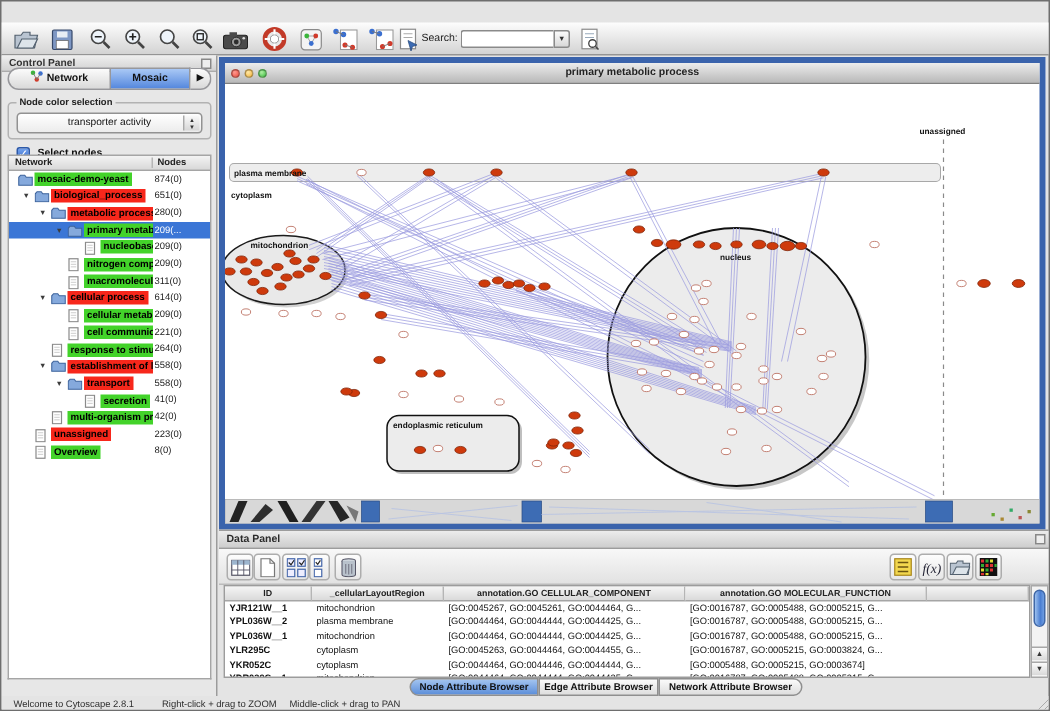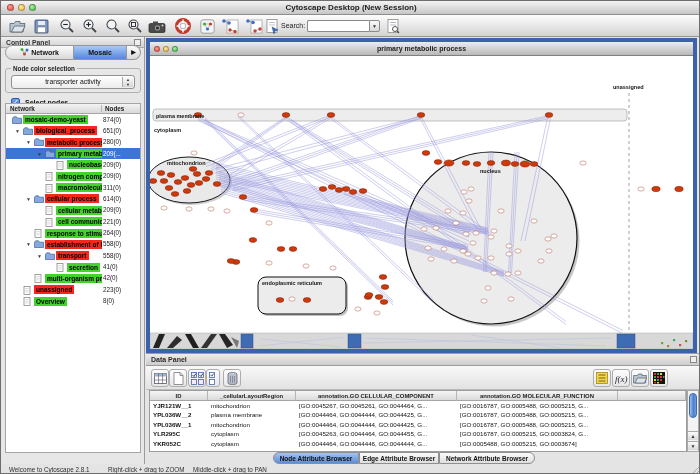--- a/index.html
+++ b/index.html
@@ -77,26 +77,20 @@
 #statusbar span{position:absolute;top:2px;white-space:nowrap}
 #grip{position:absolute;right:1px;top:0px;width:10px;height:10px;background:
  linear-gradient(135deg,transparent 45%,#aaa 45%,#aaa 50%,transparent 50%,transparent 65%,#aaa 65%,#aaa 70%,transparent 70%,transparent 85%,#aaa 85%,#aaa 90%,transparent 90%)}
 svg{display:block}
 </style>
 </head>
 <body>
 
 <div id="app">
 
-  <div id="titlebar" class="abs">
-    <span class="light red"></span>
-    <span class="light yellow"></span>
-    <span class="light green"></span>
-    <span class="t">Cytoscape Desktop (New Session)</span>
-  </div>
 
   <div id="toolbar" class="abs">
     <span class="tbtn" style="left:7px">
       <svg width="17" height="15">
           <path d="M1,13 V4.5 h4 l1.5-2 h4.5 v2 h5 L14,13 z" fill="#b9c4d1" stroke="#53616f" stroke-width="0.8"></path>
           <path d="M2.5,13 L5.5,7 h10.5 L13,13 z" fill="#dde4ea" stroke="#53616f" stroke-width="0.8"></path>
         </svg>
     </span>
     <span class="tbtn" style="left:31px">
       <svg width="15" height="15">

